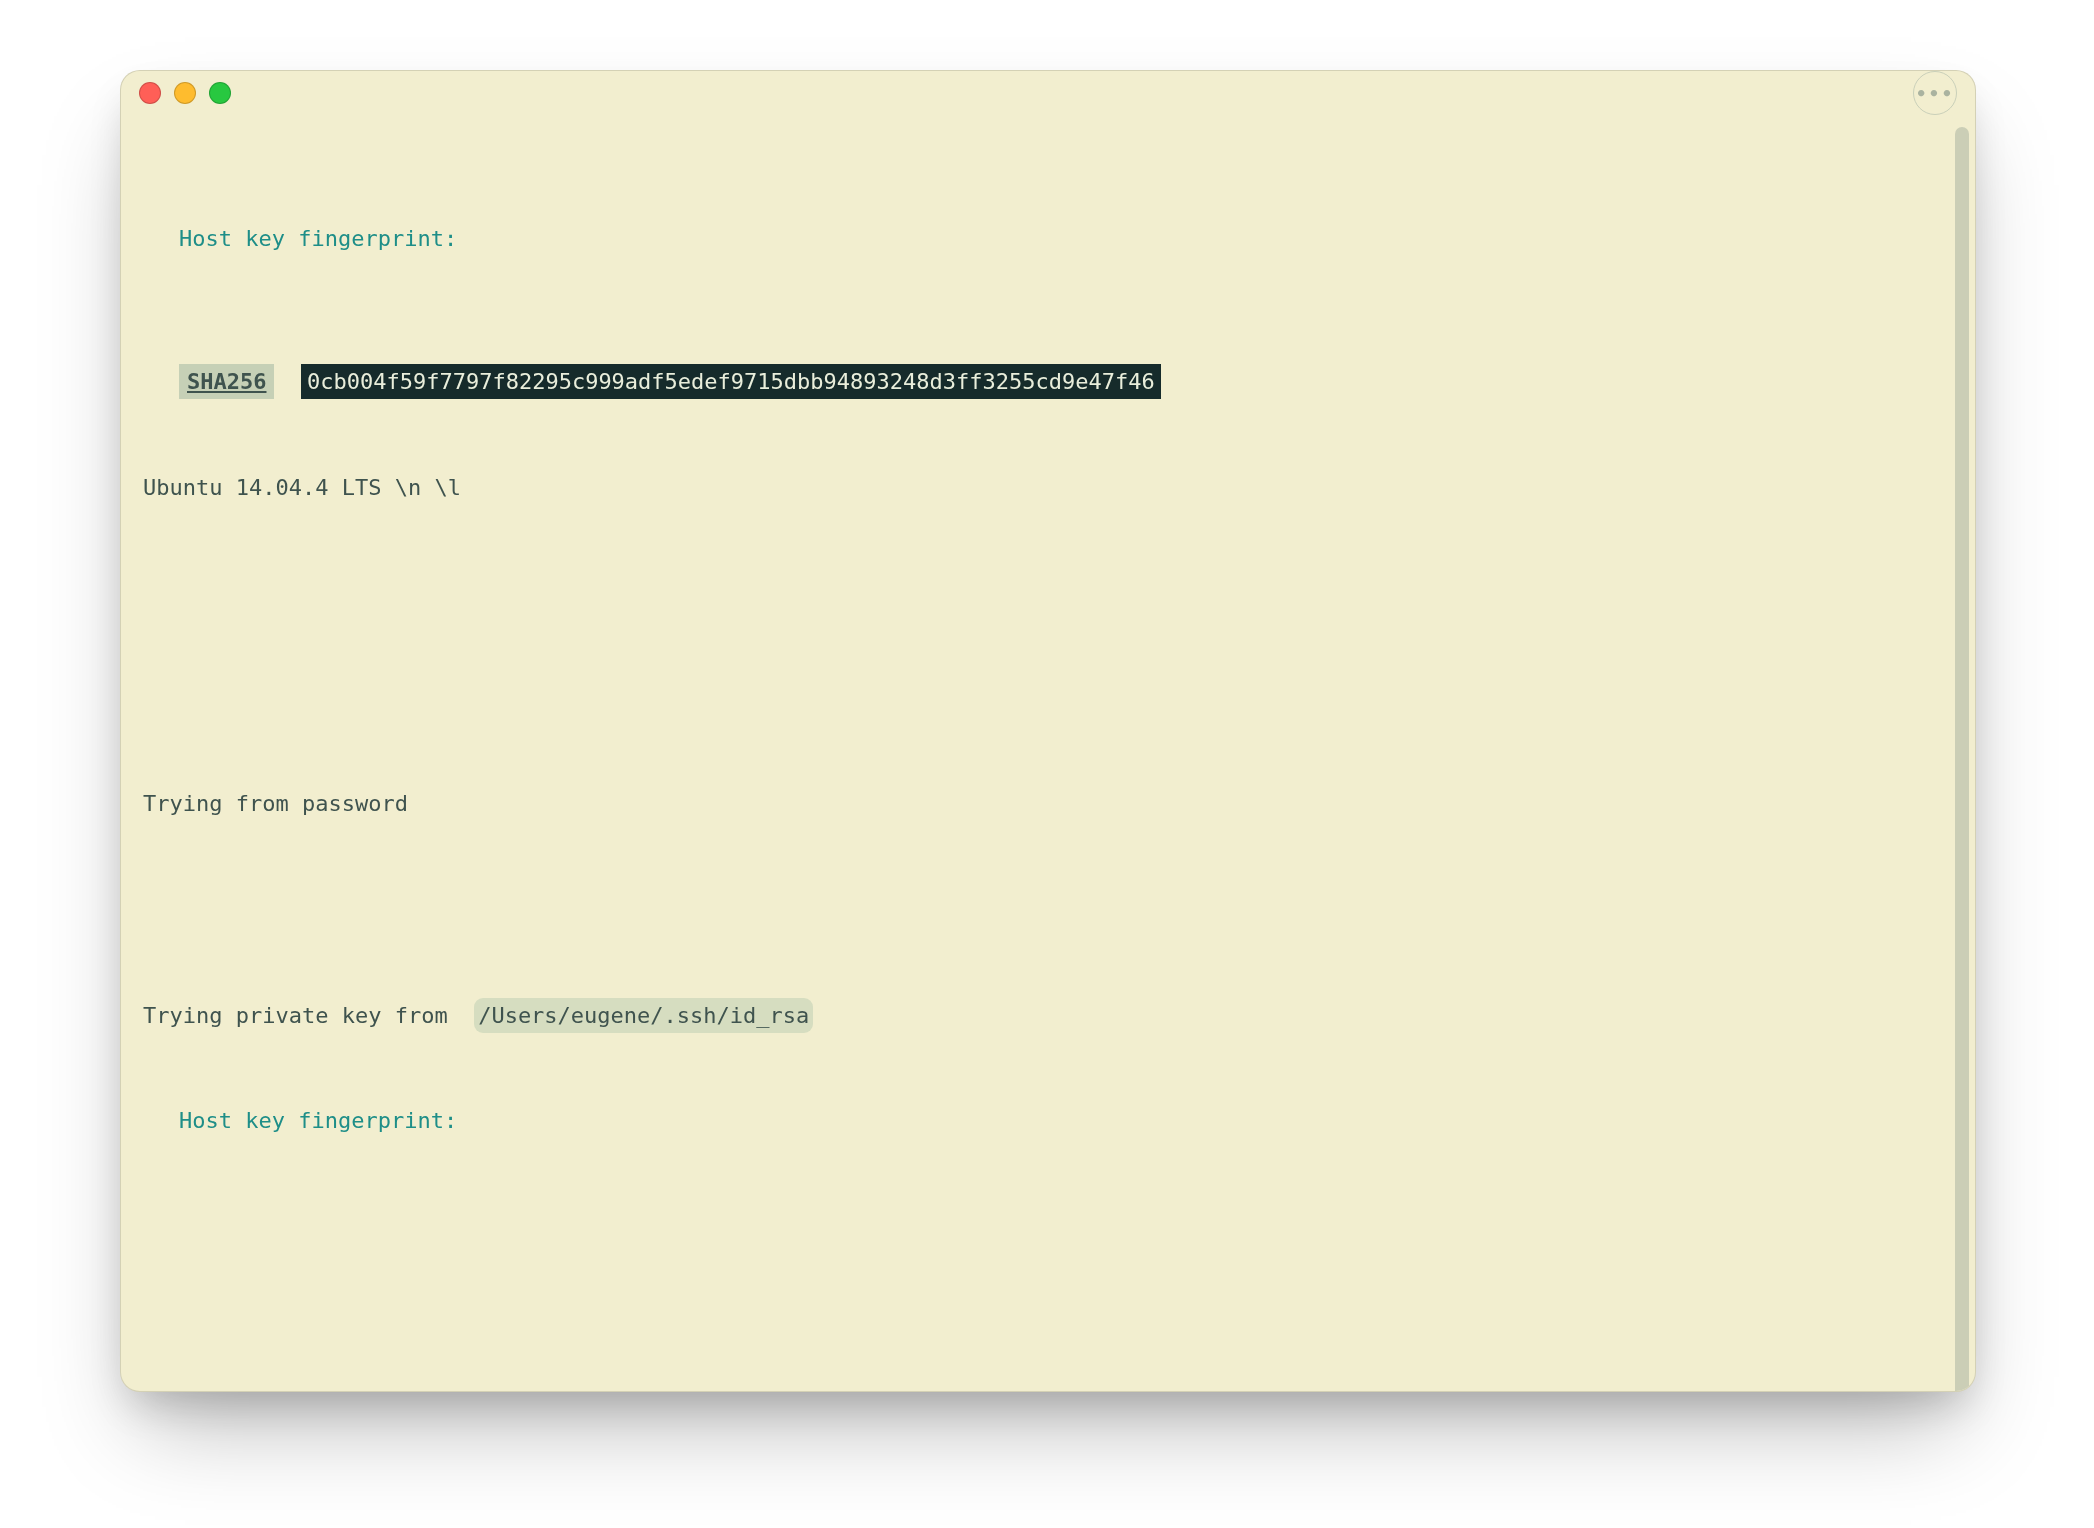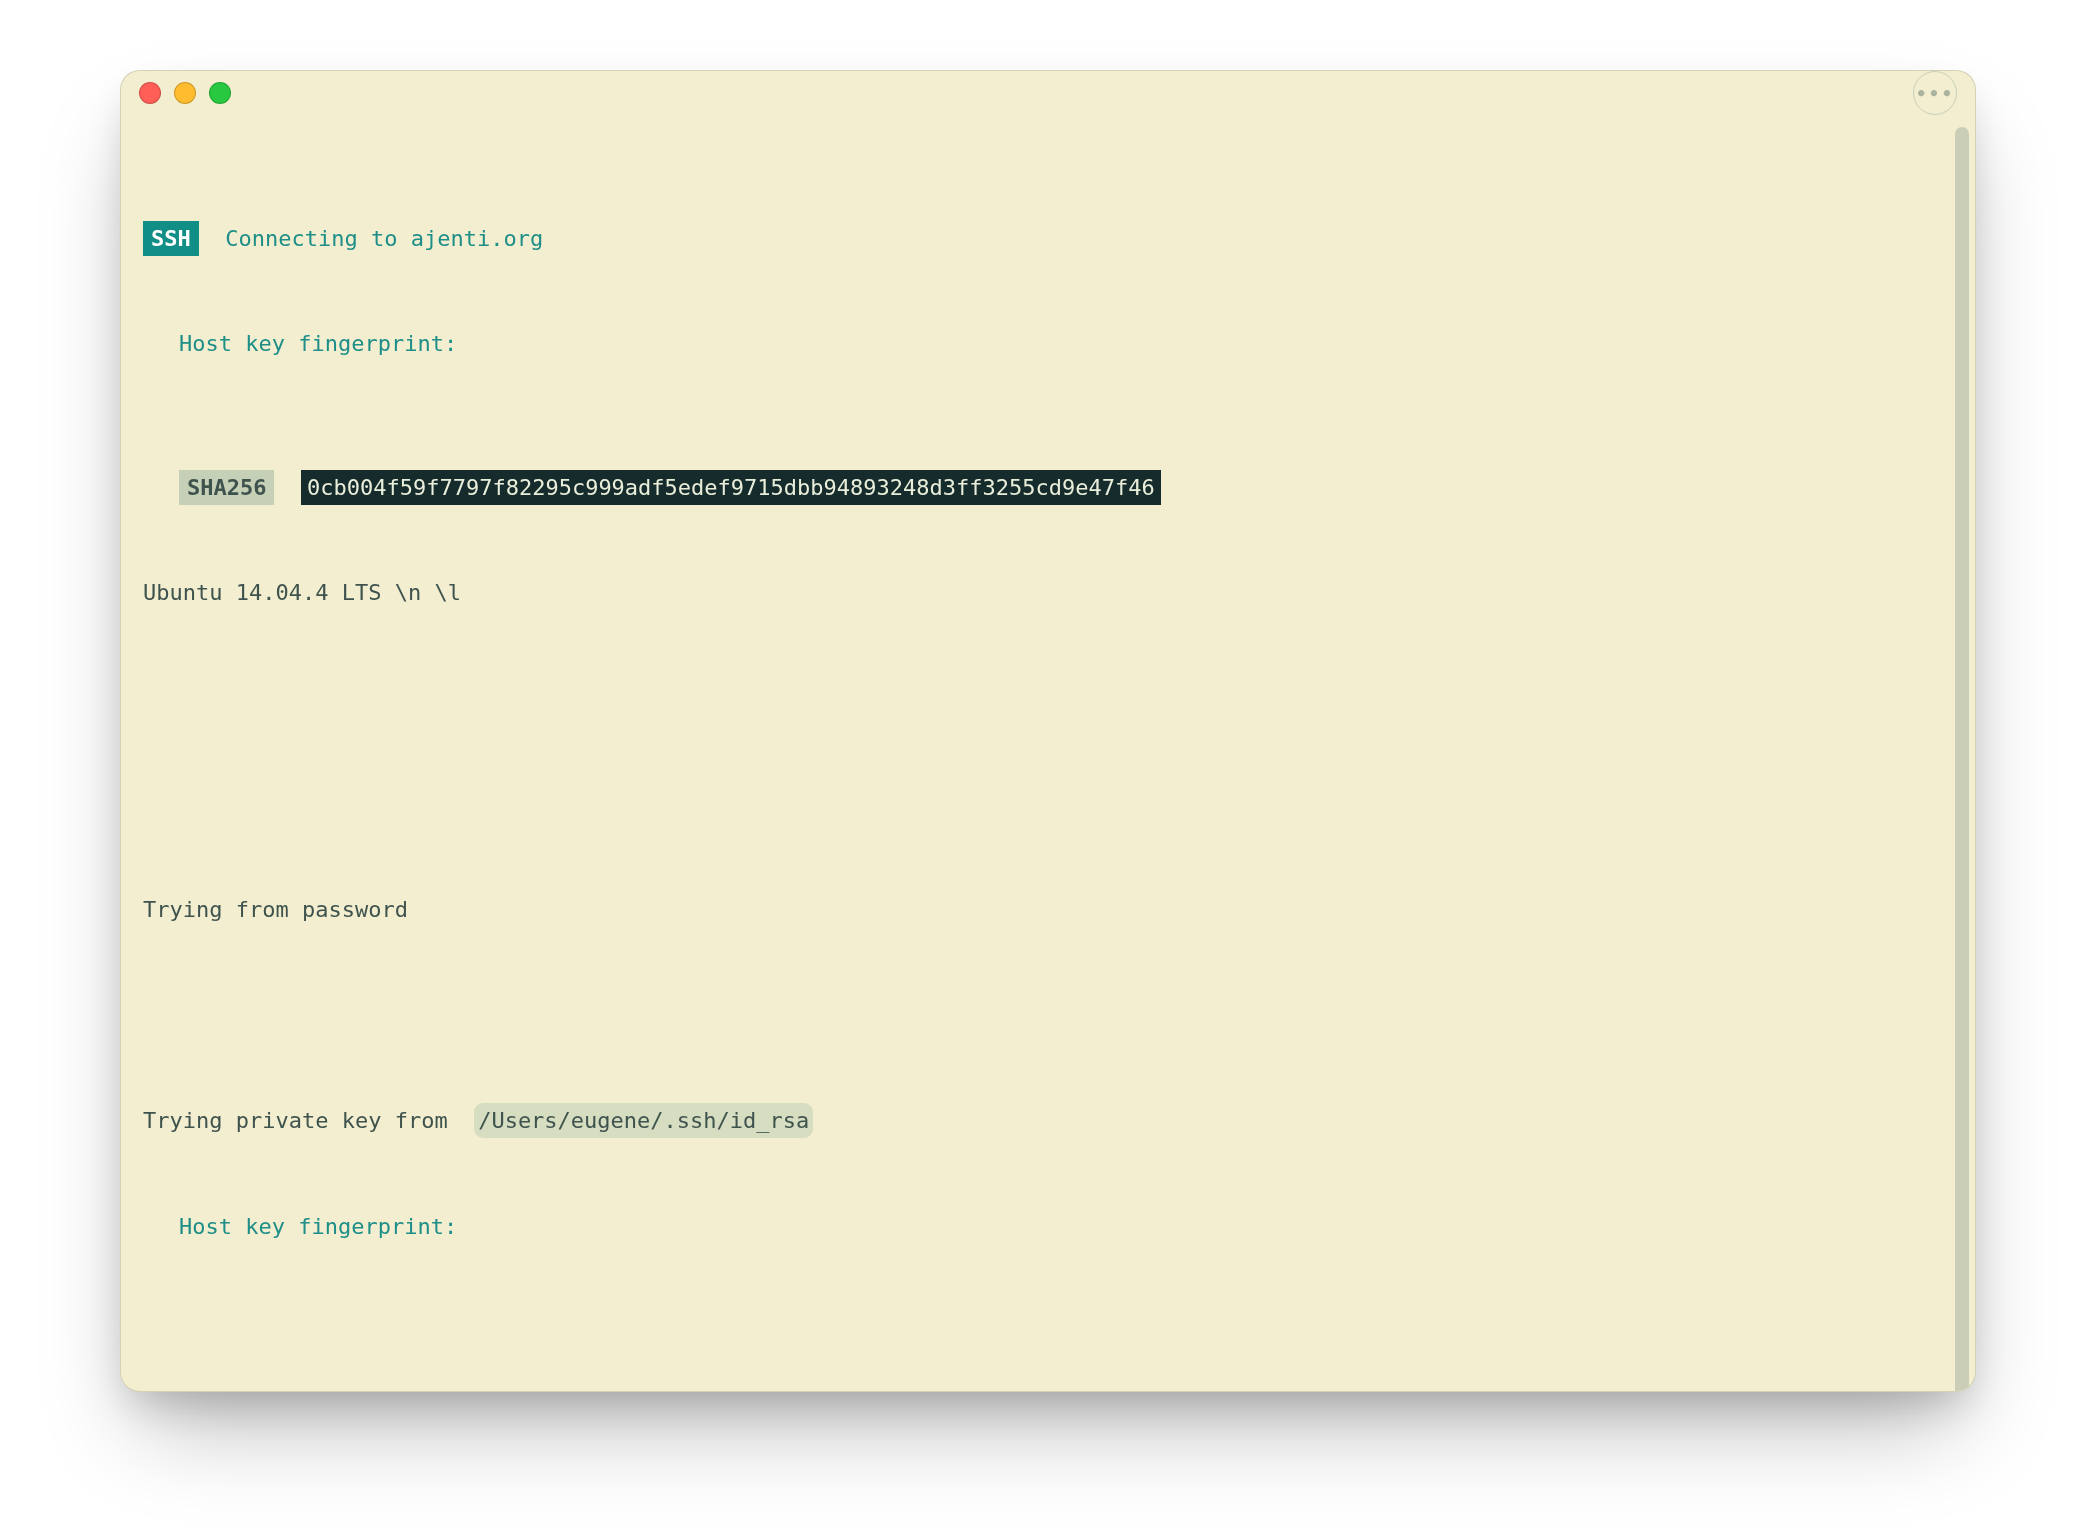--- a/index.html
+++ b/index.html
@@ -59,21 +59,21 @@
     position:absolute; left:0; right:0; top:0; height:84%;
     background:var(--scrollbar); border-radius:10px;
   }
   .line { position:relative; display:block; min-height:1.6em; }
   .indent2 { padding-left:36px; }
   .indent3 { padding-left:36px; }
   .tag {
     display:inline-block; padding:0 8px; color:#fff; font-weight:600;
   }
   .tag.ssh { background:var(--ssh-label-bg); }
-  .tag.sha { background:var(--sha-bg); color:var(--fg); font-weight:600; }
+  .tag.sha { background:var(--sha-bg); color:var(--fg); font-weight:600;text-decoration:underline; }
   .band {
     display:inline-block; background:var(--darkband); color:var(--darkband-fg);
     padding:0 6px;
     margin-top:38px;
   }
   .keypath { display:inline-block; background:var(--key-path-bg); padding:0 4px;border-radius:9px; }
   .teal-text { color:var(--teal); }
 </style>
 </head>
 <body>
@@ -88,21 +88,20 @@
         <div class="dot green"></div>
       </div>
       <div class="more-btn" title="More">
         <span>•••</span>
       </div>
     </div>
 
     <div class="terminal-wrap">
       <div class="terminal">
 
-        <div class="line"><span class="tag ssh">SSH</span>  <span class="teal-text">Connecting to ajenti.org</span></div>
         <div class="line indent2"><span class="teal-text">Host key fingerprint:</span></div>
         <div class="line indent3"><span class="tag sha">SHA256</span>  <span class="band">0cb004f59f7797f82295c999adf5edef9715dbb94893248d3ff3255cd9e47f46</span></div>
         <div class="line"><span>Ubuntu 14.04.4 LTS \n \l</span></div>
         <div class="line"> </div>
         <div class="line"> </div>
         <div class="line"><span>Trying from password</span></div>
         <div class="line"> </div>
         <div class="line"><span>Trying private key from </span> <span class="keypath">/Users/eugene/.ssh/id_rsa</span></div>
         <div class="line indent2"><span class="teal-text">Host key fingerprint:</span></div>
         

